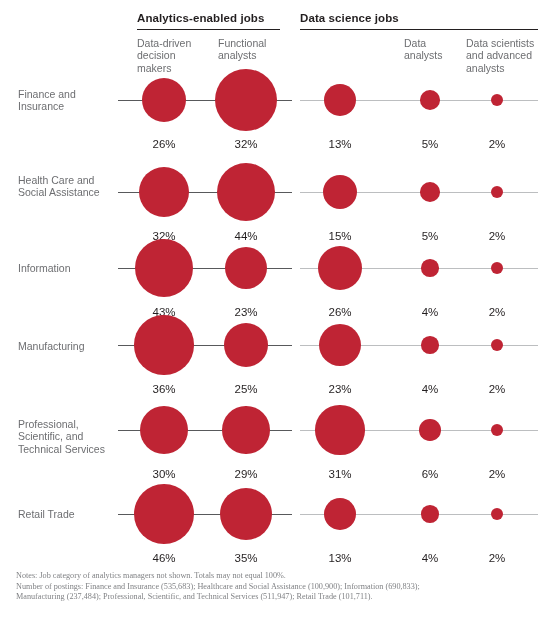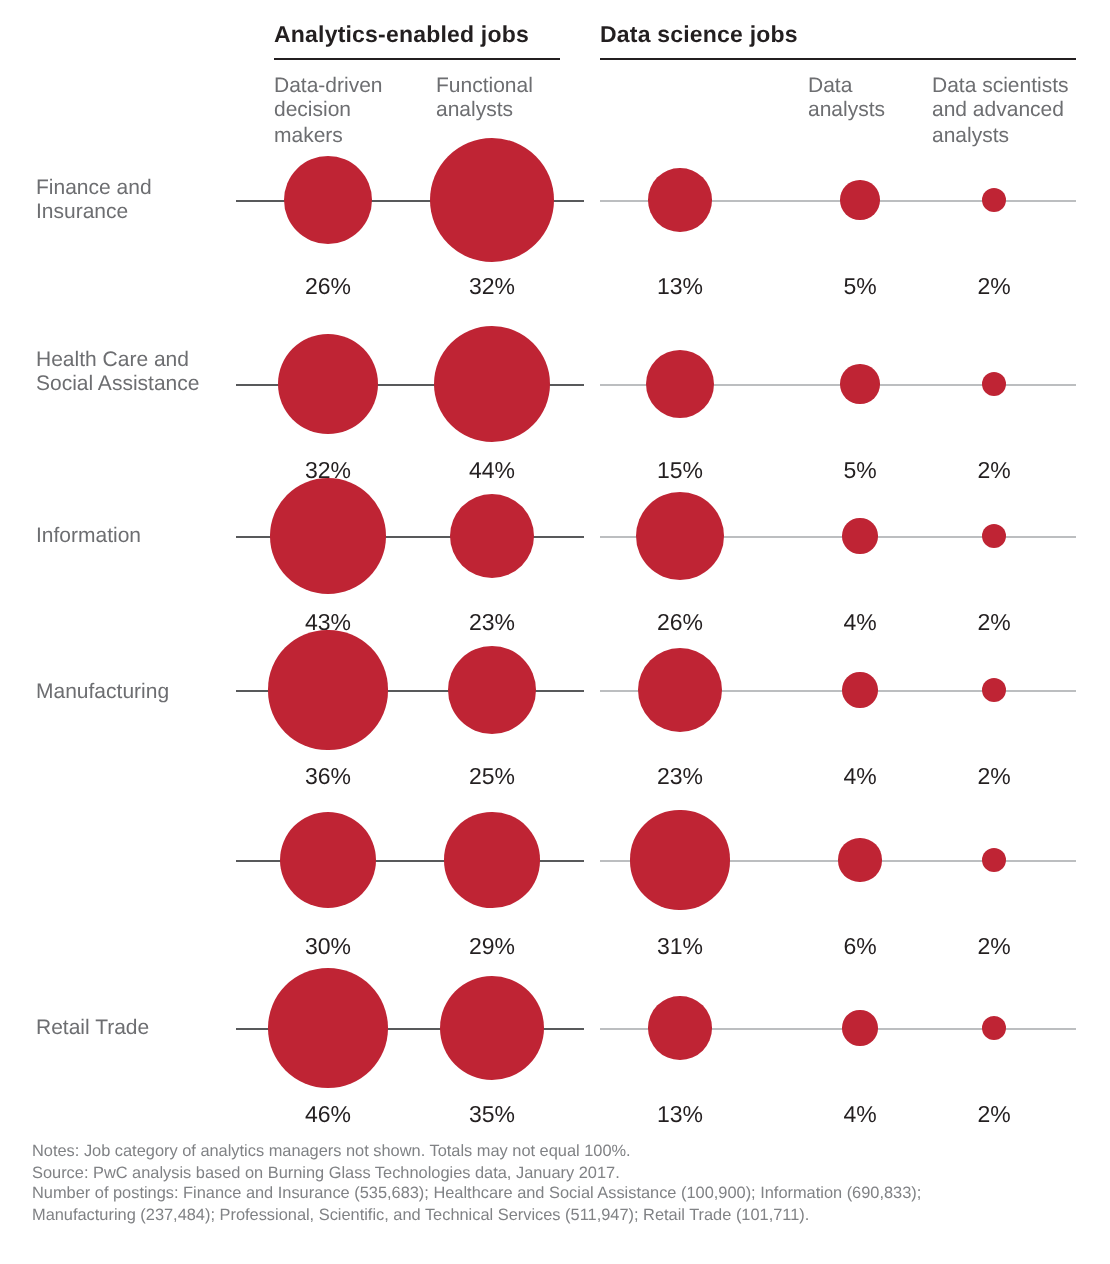--- a/index.html
+++ b/index.html
@@ -84,20 +84,21 @@
 
   
   #footnotes {
     position: absolute;
     left: 16px;
     top: 571px;
     width: 530px;
     font-size: 8.2px;
     line-height: 10.6px;
     color: #808285;
+    font-family: Liberation Serif, serif;
   }
   #footnotes div { white-space: pre-wrap; }
 </style>
 </head>
 <body>
 
 <div id="chart-root">
     <div class="group-header" style="left: 137px; top: 12px;">Analytics-enabled jobs</div>
     <div class="group-rule" style="left: 137px; top: 29px; width: 143px;"></div>
     <div class="group-header" style="left: 300px; top: 12px;">Data science jobs</div>
@@ -111,20 +112,23 @@
 analysts</div>
     <div class="col-header" style="left: 466px; width: 78px; top: 37px;">Data scientists
 and advanced
 analysts</div>
     <div class="row-label" style="left: 18px; width: 100px; top: 174px;">Health Care and
 Social Assistance</div>
     <div class="row-label" style="left: 18px; width: 100px; top: 88px;">Finance and
 Insurance</div>
     <div class="row-label" style="left: 18px; width: 100px; top: 262px;">Information</div>
     <div class="row-label" style="left: 18px; width: 100px; top: 340px;">Manufacturing</div>
+    <div class="row-label" style="left: 18px; width: 100px; top: 418px;">Professional,
+Scientific, and
+Technical Services</div>
     <div class="row-label" style="left: 18px; width: 100px; top: 508px;">Retail Trade</div>
     <div class="axis-line left-group" style="left: 118px; width: 174px; top: 100px;"></div>
     <div class="axis-line right-group" style="left: 300px; width: 238px; top: 100px;"></div>
     <div class="bubble" title="Data-driven decision makers — Finance and Insurance: 26%" style="width: 44.9734px; height: 44.9734px; left: 141.513px; top: 77.5133px; background: rgb(191, 36, 52);"></div>
     <div class="value-label" style="left: 134px; width: 60px; top: 138px;">26%</div>
     <div class="bubble" title="Functional analysts — Finance and Insurance: 51%" style="width: 62.9874px; height: 62.9874px; left: 214.506px; top: 68.5063px; background: rgb(191, 36, 52);"></div>
     <div class="value-label" style="left: 216px; width: 60px; top: 138px;">32%</div>
     <div class="bubble" title="Data engineers (hardware and software) — Finance and Insurance: 13%" style="width: 31.801px; height: 31.801px; left: 324.1px; top: 84.0995px; background: rgb(191, 36, 52);"></div>
     <div class="value-label" style="left: 310px; width: 60px; top: 138px;">13%</div>
     <div class="bubble" title="Data analysts — Finance and Insurance: 5%" style="width: 19.7221px; height: 19.7221px; left: 420.139px; top: 90.1389px; background: rgb(191, 36, 52);"></div>
@@ -188,16 +192,15 @@
     <div class="bubble" title="Data engineers (hardware and software) — Retail Trade: 13%" style="width: 31.801px; height: 31.801px; left: 324.1px; top: 498.1px; background: rgb(191, 36, 52);"></div>
     <div class="value-label" style="left: 310px; width: 60px; top: 552px;">13%</div>
     <div class="bubble" title="Data analysts — Retail Trade: 4%" style="width: 17.64px; height: 17.64px; left: 421.18px; top: 505.18px; background: rgb(191, 36, 52);"></div>
     <div class="value-label" style="left: 400px; width: 60px; top: 552px;">4%</div>
     <div class="bubble" title="Data scientists and advanced analysts — Retail Trade: 2%" style="width: 12.4734px; height: 12.4734px; left: 490.763px; top: 507.763px; background: rgb(191, 36, 52);"></div>
     <div class="value-label" style="left: 467px; width: 60px; top: 552px;">2%</div>
   </div>
 
 <div id="footnotes">
   <div>Notes: Job category of analytics managers not shown. Totals may not equal 100%.</div>
-  <div>Source: PwC analysis based on Burning Glass Technologies data, January 2017.</div>
   <div>Number of postings: Finance and Insurance (535,683); Healthcare and Social Assistance (100,900); Information (690,833);
 Manufacturing (237,484); Professional, Scientific, and Technical Services (511,947); Retail Trade (101,711).</div>
 </div>
 
 </body></html>

